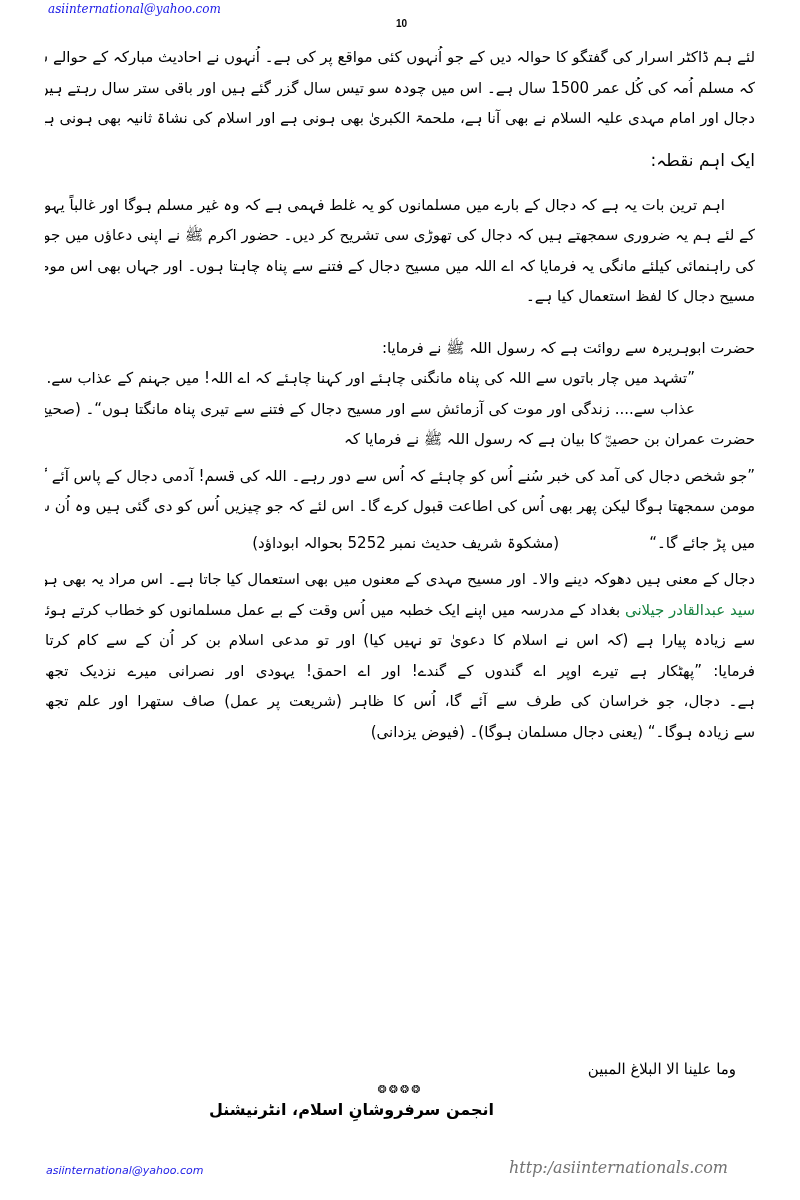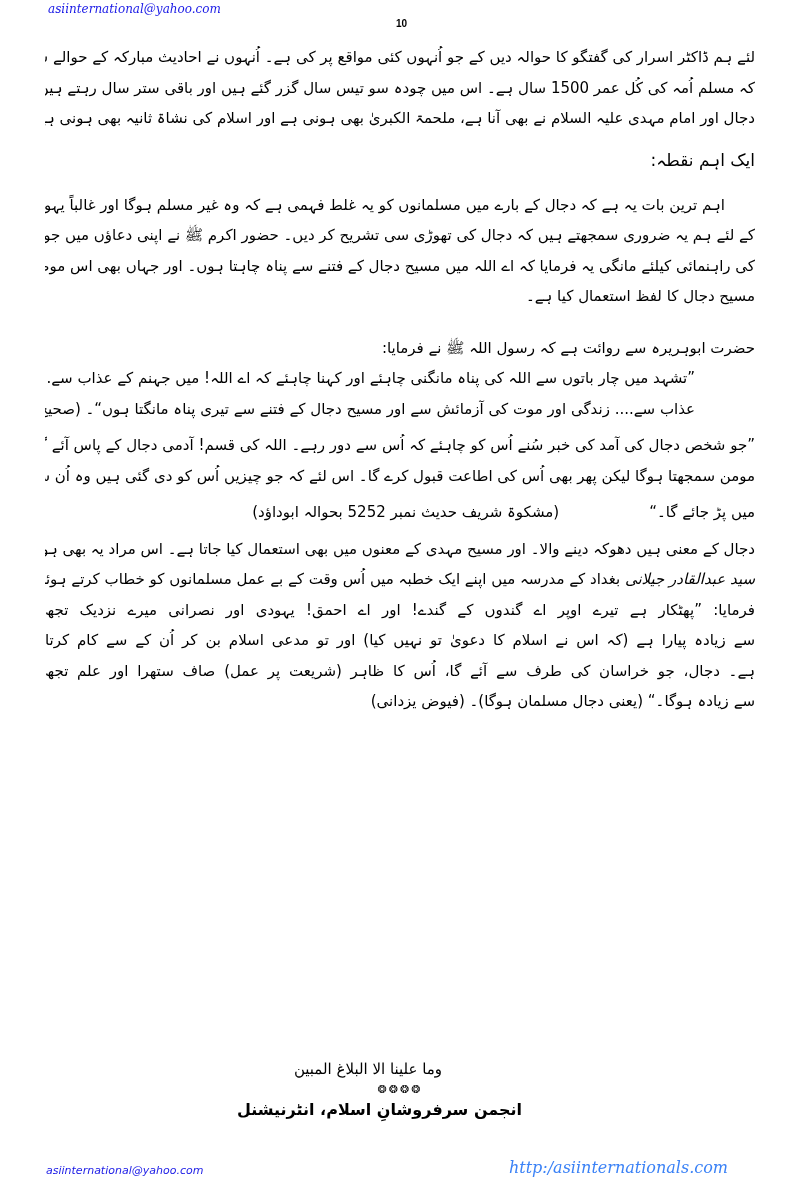--- a/index.html
+++ b/index.html
@@ -6,27 +6,27 @@
   body { width: 800px; height: 1200px; position: relative; overflow: hidden; font-family: "DejaVu Sans", sans-serif; color: #000; }
   .email-top { position: absolute; left: 48px; top: 2px; font-family: "DejaVu Serif", serif; font-style: italic; font-size: 12px; color: #1a1ae6; }
   .page-num { position: absolute; left: 396px; top: 18px; font-family: "Liberation Sans", sans-serif; font-weight: bold; font-size: 10px; }
   .content { position: absolute; left: 45px; width: 710px; top: 42px; direction: rtl; }
   .line { font-family: "DejaVu Sans", sans-serif; font-size: 15px; line-height: 30.5px; height: 30.5px; text-align: justify; text-align-last: justify; white-space: nowrap; overflow: hidden; }
   .line.short { text-align-last: right; }
   .heading { font-size: 17px; height: 40px; line-height: 40px; text-align-last: right; margin-top: 6px; }
   .gap { height: 10px; }
   .indent { padding-right: 30px; }
   .quote { padding-right: 60px; padding-left: 60px; }
-  .red { color: #000000; font-style: italic; }
+  .red { color: #15803d; }
   .ref-gap { display: inline-block; width: 90px; }
-  .closing { position: absolute; left: 0; width: 736px; top: 1060px; text-align: center; direction: rtl; font-family: "DejaVu Serif", serif; font-size: 15px; }
+  .closing { position: absolute; left: 0; width: 736px; top: 1060px; text-align: right; direction: rtl; font-family: "DejaVu Serif", serif; font-size: 15px; }
   .stars { position: absolute; left: 0; width: 800px; top: 1083px; text-align: center; font-size: 11px; letter-spacing: 2px; }
-  .org { position: absolute; left: 0; width: 703px; top: 1100px; text-align: center; direction: rtl; font-family: "DejaVu Sans", sans-serif; font-weight: bold; font-size: 16px; margin-left: 28px; }
+  .org { position: absolute; left: 0; width: 703px; top: 1100px; text-align: center; direction: rtl; font-family: "DejaVu Sans", sans-serif; font-weight: bold; font-size: 16px; }
   .email-bottom { position: absolute; left: 46px; top: 1164px; font-family: "DejaVu Sans", sans-serif; font-style: italic; font-size: 11px; color: #1a1ae6; }
-  .url-bottom { position: absolute; right: 72px; top: 1158px; font-family: "DejaVu Serif", serif; font-style: italic; font-size: 16px; color: #3b82f6; }
+  .url-bottom { position: absolute; right: 72px; top: 1158px; font-family: "DejaVu Serif", serif; font-style: italic; font-size: 16px; color: #737373; }
 </style>
 </head>
 <body>
 
 <div class="email-top">asiinternational@yahoo.com</div>
 <div class="page-num">10</div>
 
 <div class="content">
   <div class="line">لئے ہم ڈاکٹر اسرار کی گفتگو کا حوالہ دیں کے جو اُنہوں کئی مواقع پر کی ہے۔ اُنہوں نے احادیث مبارکہ کے حوالے سے بیان کیا</div>
   <div class="line">کہ مسلم اُمہ کی کُل عمر 1500 سال ہے۔ اس میں چودہ سو تیس سال گزر گئے ہیں اور باقی ستر سال رہتے ہیں۔ ان ستر سالوں میں</div>
@@ -37,34 +37,35 @@
 
   <div class="line indent">اہم ترین بات یہ ہے کہ دجال کے بارے میں مسلمانوں کو یہ غلط فہمی ہے کہ وہ غیر مسلم ہوگا اور غالباً یہودی ہوگا۔ تو اُن</div>
   <div class="line">کے لئے ہم یہ ضروری سمجھتے ہیں کہ دجال کی تھوڑی سی تشریح کر دیں۔ حضور اکرم ﷺ نے اپنی دعاؤں میں جو در حقیقت اُمت</div>
   <div class="line">کی راہنمائی کیلئے مانگی یہ فرمایا کہ اے اللہ میں مسیح دجال کے فتنے سے پناہ چاہتا ہوں۔ اور جہاں بھی اس موضوع پر بات کی ہے تو</div>
   <div class="line short">مسیح دجال کا لفظ استعمال کیا ہے۔</div>
 
   <div class="line short" style="margin-top:21px;">حضرت ابوہریرہ سے روائت ہے کہ رسول اللہ ﷺ نے فرمایا:</div>
   <div class="line quote">”تشہد میں چار باتوں سے اللہ کی پناہ مانگنی چاہئے اور کہنا چاہئے کہ اے اللہ! میں جہنم کے عذاب سے.... قبر کے</div>
   <div class="line quote">عذاب سے.... زندگی اور موت کی آزمائش سے اور مسیح دجال کے فتنے سے تیری پناہ مانگتا ہوں“۔ (صحیح مسلم)</div>
 
+  <div class="line short">حضرت عمران بن حصینؓ کا بیان ہے کہ رسول اللہ ﷺ نے فرمایا کہ</div>
   <div class="line" style="margin-top:6px;">”جو شخص دجال کی آمد کی خبر سُنے اُس کو چاہئے کہ اُس سے دور رہے۔ اللہ کی قسم! آدمی دجال کے پاس آئے گا تو خود کو</div>
   <div class="line">مومن سمجھتا ہوگا لیکن پھر بھی اُس کی اطاعت قبول کرے گا۔ اس لئے کہ جو چیزیں اُس کو دی گئی ہیں وہ اُن سے شبہات</div>
   <div class="line short" style="margin-top:6px;">
     <span>میں پڑ جائے گا۔“</span><span class="ref-gap"></span><span>(مشکوۃ شریف حدیث نمبر 5252 بحوالہ ابوداؤد)</span>
   </div>
 
   <div class="line" style="margin-top:6px;">دجال کے معنی ہیں دھوکہ دینے والا۔ اور مسیح مہدی کے معنوں میں بھی استعمال کیا جاتا ہے۔ اس مراد یہ بھی ہوسکتا ہے کہ ایسا شخص</div>
 
   <div class="line">
     <span class="red">سید عبدالقادر جیلانی</span>
     <span>بغداد کے مدرسہ میں اپنے ایک خطبہ میں اُس وقت کے بے عمل مسلمانوں کو خطاب کرتے ہوئے</span>
   </div>
+  <div class="line">سے زیادہ پیارا ہے (کہ اس نے اسلام کا دعویٰ تو نہیں کیا) اور تو مدعی اسلام بن کر اُن کے سے کام کرتا</div>
   <div class="line">فرمایا: ”پھٹکار ہے تیرے اوپر اے گندوں کے گندے! اور اے احمق! یہودی اور نصرانی میرے نزدیک تجھ</div>
-  <div class="line">سے زیادہ پیارا ہے (کہ اس نے اسلام کا دعویٰ تو نہیں کیا) اور تو مدعی اسلام بن کر اُن کے سے کام کرتا</div>
   <div class="line">ہے۔ دجال، جو خراسان کی طرف سے آئے گا، اُس کا ظاہر (شریعت پر عمل) صاف ستھرا اور علم تجھ</div>
   <div class="line short">سے زیادہ ہوگا۔“ (یعنی دجال مسلمان ہوگا)۔ (فیوض یزدانی)</div>
 </div>
 
 <div class="closing">وما علینا الا البلاغ المبین</div>
 <div class="stars">❂❂❂❂</div>
 <div class="org">انجمن سرفروشانِ اسلام، انٹرنیشنل</div>
 <div class="email-bottom">asiinternational@yahoo.com</div>
 <div class="url-bottom">http:/asiinternationals.com</div>
 

